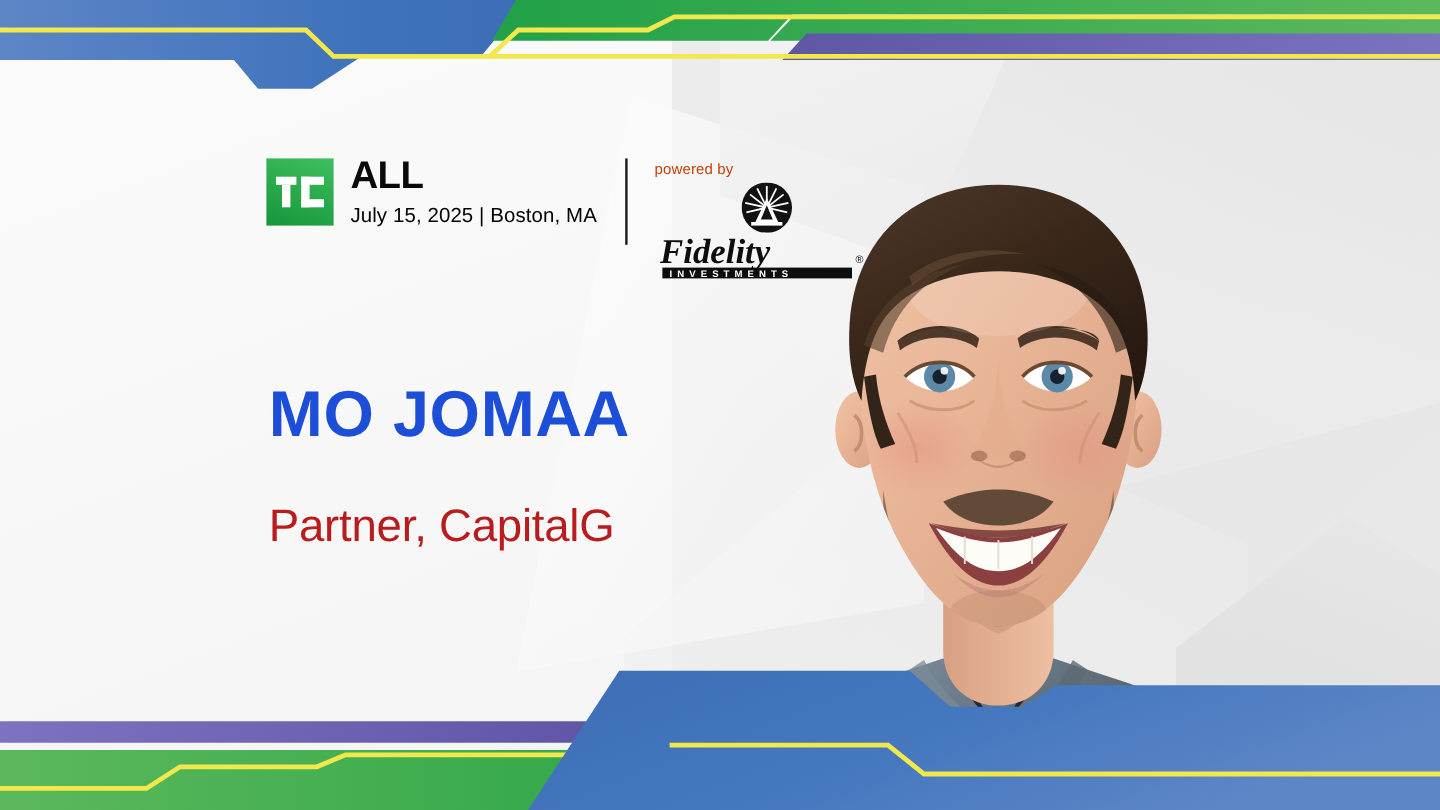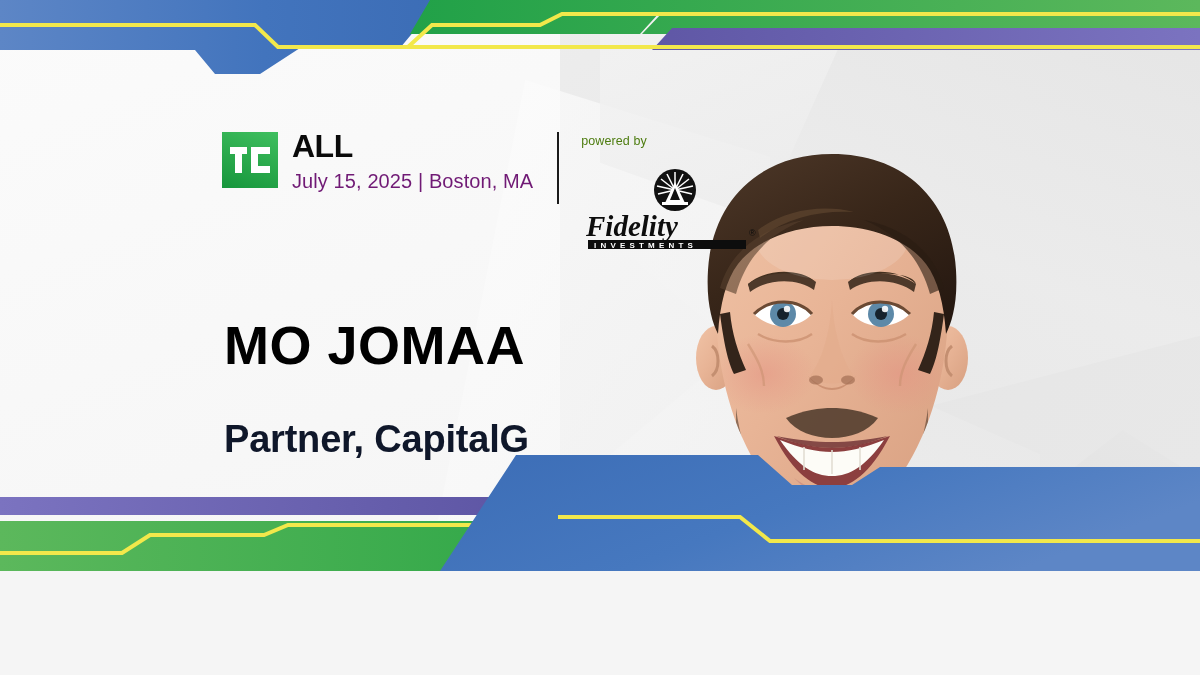--- a/index.html
+++ b/index.html
@@ -4,21 +4,21 @@
 <style>
   * { margin:0; padding:0; box-sizing:border-box; }
   html, body { width:1200px; height:675px; overflow:hidden; }
   body {
     font-family:"Liberation Sans", sans-serif;
     background:#f5f5f5;
     position:relative;
   }
   #card {
     position:absolute; inset:0;
-    width:1200px; height:571px;
+    width:1200px; height:675px;
     overflow:hidden;
     background:#f7f7f7;
   }
 
   
   .bg-base { position:absolute; inset:0;
     background:linear-gradient(105deg,#fafafa 0%,#f6f6f6 38%,#f2f2f2 55%,#ededed 100%); }
   .bg-facet { position:absolute; }
   .f1 { left:0; top:0; width:620px; height:675px;
         background:linear-gradient(160deg,#fbfbfb 0%,#f7f7f7 60%,#f4f4f4 100%); }
@@ -53,34 +53,34 @@
   
   #lockup { position:absolute; left:222px; top:132px; display:flex; align-items:flex-start; }
   #tc-block { display:flex; align-items:flex-start; }
   #tc-mark { width:56px; height:56px; flex:none;
     background:linear-gradient(200deg,#3fbf5f 0%,#29a84b 55%,#16963c 100%);
     display:flex; align-items:center; justify-content:center; }
   #tc-mark svg { display:block; }
   #tc-words { margin-left:14px; }
   .allstage-line { font-weight:bold; font-size:32px; line-height:0.92;
     letter-spacing:-0.5px; color:#0a0a0a; font-family:"Liberation Sans", sans-serif; }
-  #event-meta { margin-top:9px; font-size:20px; color:#701a75; letter-spacing:0.1px; white-space:nowrap; }
+  #event-meta { margin-top:9px; font-size:17px; color:#000000; letter-spacing:0.1px; white-space:nowrap; }
   #divider { width:2px; height:72px; background:#1b1b1b; margin:0 22px 0 24px; align-self:flex-start; }
   #sponsor { padding-top:2px; }
-  #powered-by { font-size:12.5px; color:#4d7c0f; letter-spacing:.1px; margin-bottom:21px; }
+  #powered-by { font-size:12.5px; color:#c2410c; letter-spacing:.1px; margin-bottom:4px; }
   #fidelity { display:flex; align-items:center;flex-direction:column; }
   #fid-wordmark { margin-left:5px; }
 
   
   #speaker-name { position:absolute; left:224px; top:314px;
     font-size:54px; font-weight:bold; letter-spacing:0.5px;
-    color:#000000; white-space:nowrap; }
+    color:#1d4ed8; white-space:nowrap; }
   #speaker-title { position:absolute; left:224px; top:418px;
-    font-size:38px; font-weight:bold; letter-spacing:-0.2px;
-    color:#0f172a; white-space:nowrap; }
+    font-size:38px; font-weight:normal; letter-spacing:-0.2px;
+    color:#b91c1c; white-space:nowrap; }
 </style>
 </head>
 <body>
 
 <div id="card">
 
   <div class="bg-base"></div>
   <div class="bg-facet f1"></div>
   <div class="bg-facet f2"></div>
   <div class="bg-facet f3"></div>

